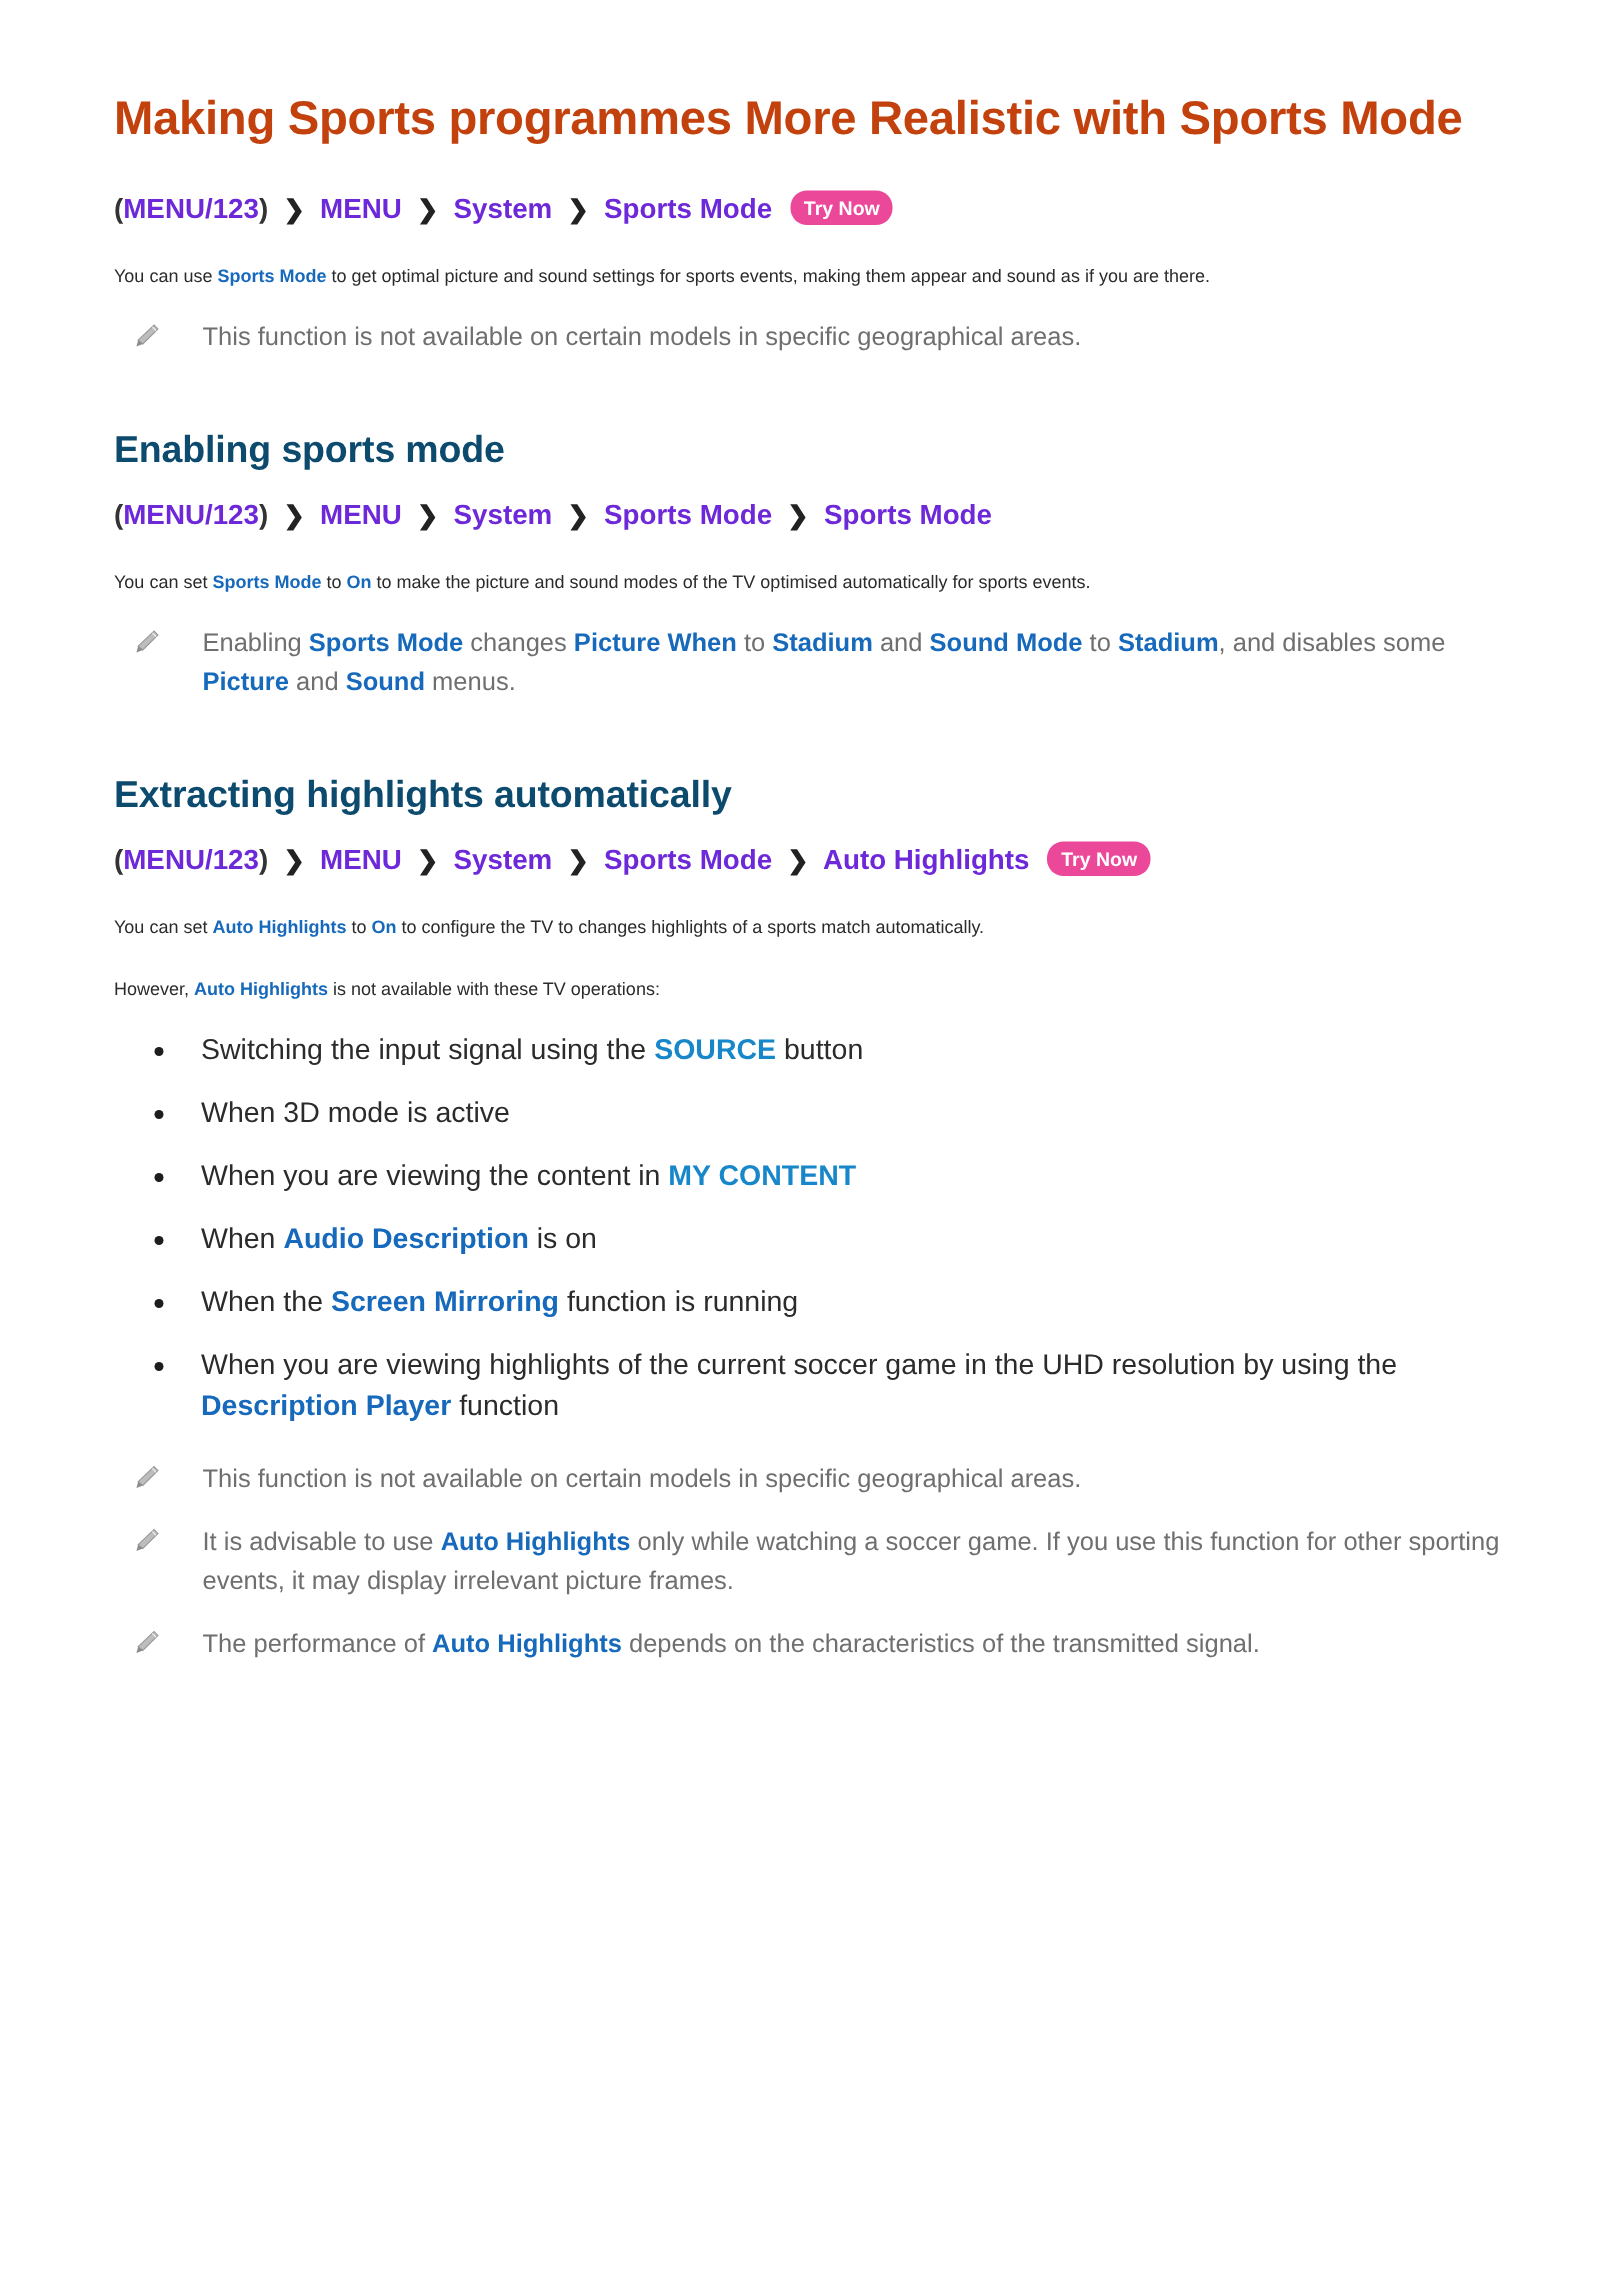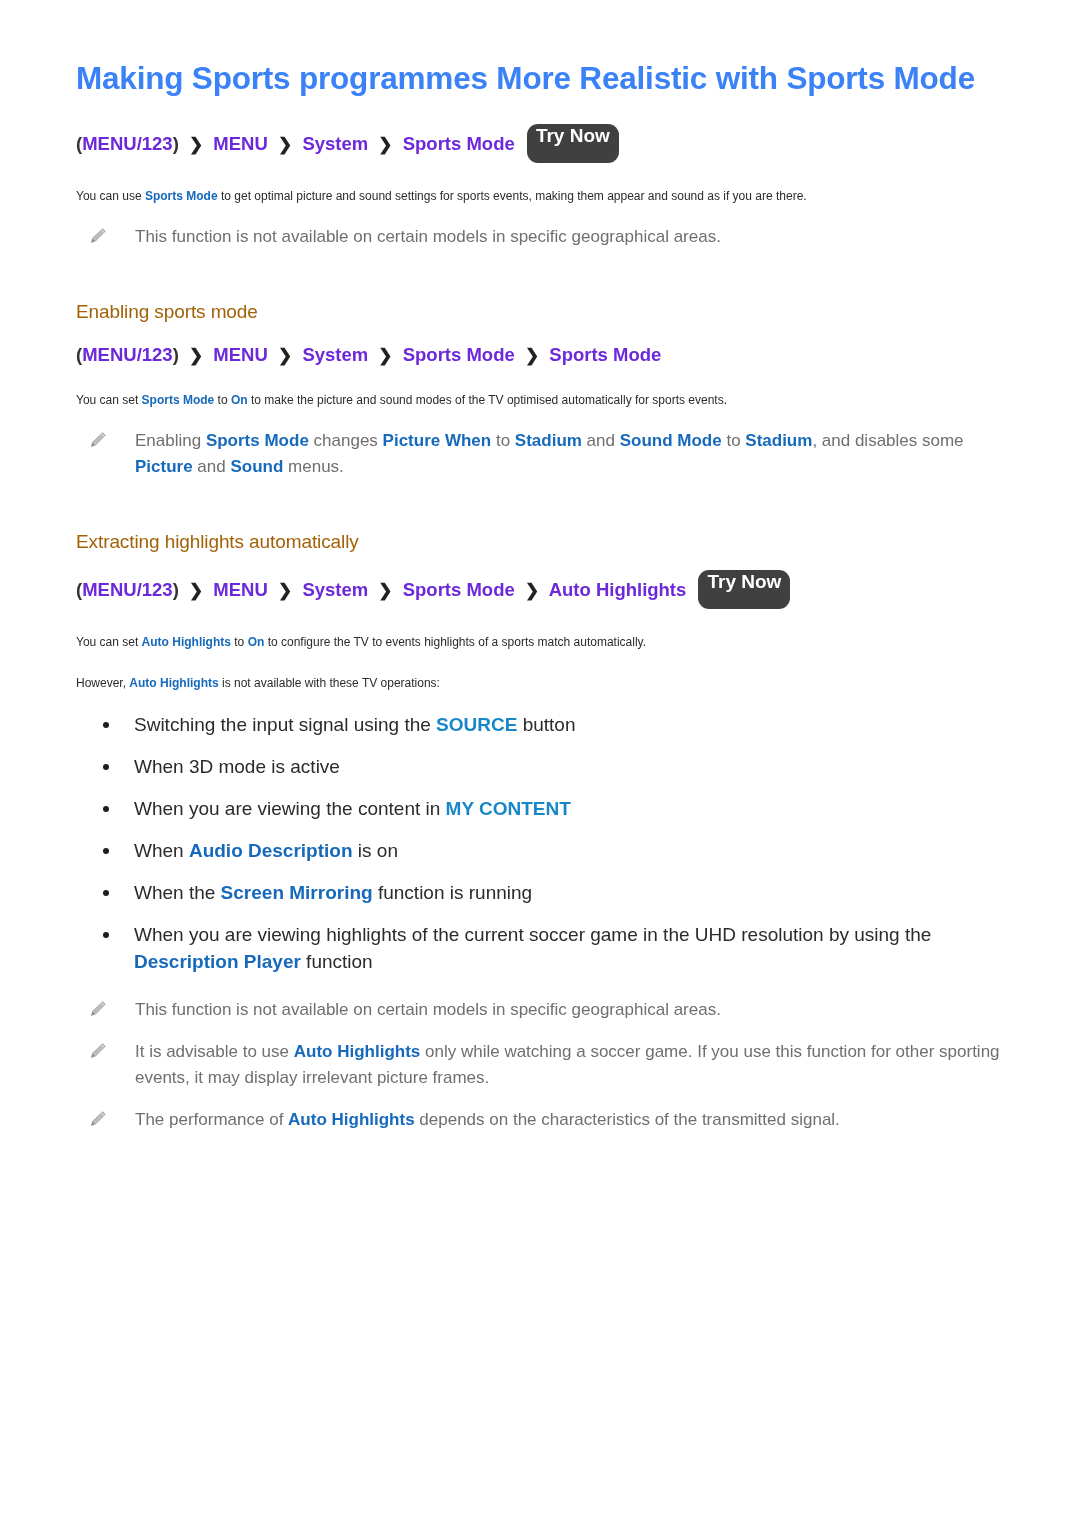--- a/index.html
+++ b/index.html
@@ -20,32 +20,32 @@
     height: 1527px;
     box-sizing: border-box;
     padding: 58px 60px 0 76px;
   }
 
   
   .page-title {
     font-size: 31.5px;
     line-height: 40px;
     font-weight: bold;
-    color: #3b82f6;
+    color: #c2410c;
     letter-spacing: -0.2px;
     margin: 0 0 28px 0;
     max-width: 920px;
   }
 
   
   .section-heading {
-    font-size: 19px;
+    font-size: 25px;
     line-height: 32px;
-    font-weight: normal;
-    color: #a16207;
+    font-weight: bold;
+    color: #0c4a6e;
     margin: 46px 0 14px 0;
     letter-spacing: -0.1px;
   }
 
   
   .breadcrumb {
     font-size: 18.5px;
     line-height: 26px;
     font-weight: bold;
     color: #1669bb;
@@ -57,26 +57,26 @@
   .breadcrumb .crumb { color: #6d28d9; }
   .breadcrumb .sep {
     color: #222222;
     font-weight: bold;
     font-size: 17px;
     padding: 0 5px;
     display: inline-block;
   }
   .try-now {
     display: inline-block;
-    background: #404040;
+    background: #ec4899;
     color: #ffffff;
-    font-size: 19px;
+    font-size: 13px;
     font-weight: bold;
     line-height: 21px;
-    padding: 1px 9px 17px 9px;
+    padding: 1px 9px 1px 9px;
     border-radius: 11px;
     margin-left: 7px;
     position: relative;
     top: -2px;
     vertical-align: middle;
   }
 
   
   .para {
     font-size: 12px;
@@ -205,21 +205,21 @@
     <span class="sep">❯</span>
     <span class="crumb">System</span>
     <span class="sep">❯</span>
     <span class="crumb">Sports Mode</span>
     <span class="sep">❯</span>
     <span class="crumb">Auto Highlights</span>
     <span class="try-now">Try Now</span>
   </div>
 
   <p class="para">
-    <span>You can set </span><span class="hl-b">Auto Highlights</span><span> to </span><span class="hl-b">On</span><span> to configure the TV to events highlights of a sports match automatically.</span>
+    <span>You can set </span><span class="hl-b">Auto Highlights</span><span> to </span><span class="hl-b">On</span><span> to configure the TV to changes highlights of a sports match automatically.</span>
   </p>
 
   <p class="para">
     <span>However, </span><span class="hl-b">Auto Highlights</span><span> is not available with these TV operations:</span>
   </p>
 
   <ul class="bullets">
     <li>
       <span>Switching the input signal using the </span><span class="hl-cy">SOURCE</span><span> button</span>
     </li>

